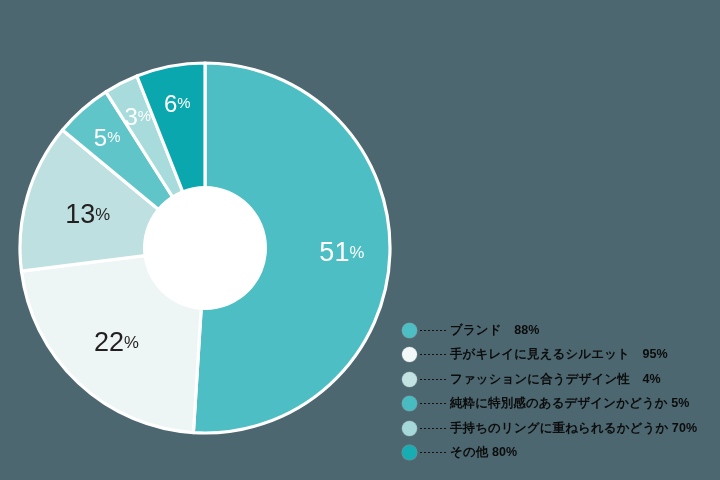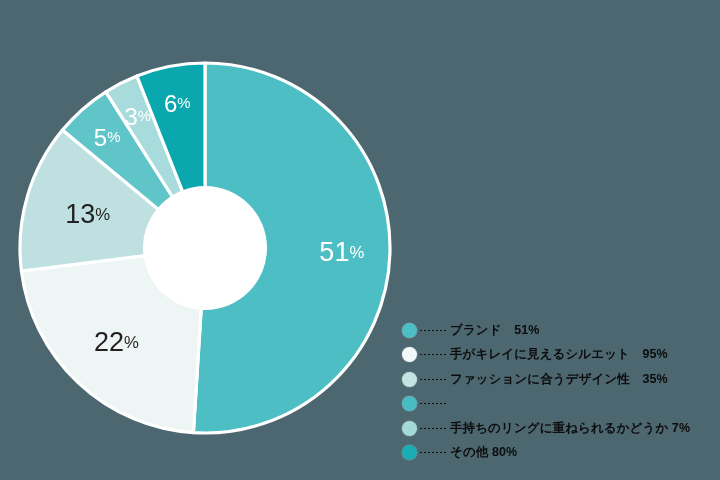--- a/index.html
+++ b/index.html
@@ -78,40 +78,41 @@
           <text x="117.80940603854705" y="53.13103442012158" class="slice-label" fill="#ffffff" font-size="24"><tspan>3</tspan><tspan class="pct">%</tspan></text>
           <text x="157.26756544131288" y="39.62148689215405" class="slice-label" fill="#ffffff" font-size="24"><tspan>6</tspan><tspan class="pct">%</tspan></text>
         </g>
     </svg>
   </div>
 
   <div id="legend">
       <div class="legend-row">
         <span class="legend-marker" style="background: rgb(77, 191, 196);"></span>
         <span class="legend-leader"></span>
-        <span class="legend-text">ブランド　51%</span>
+        <span class="legend-text">ブランド　88%</span>
       </div>
       <div class="legend-row">
         <span class="legend-marker" style="background: rgb(242, 248, 248);"></span>
         <span class="legend-leader"></span>
         <span class="legend-text">手がキレイに見えるシルエット　95%</span>
       </div>
       <div class="legend-row">
         <span class="legend-marker" style="background: rgb(195, 226, 226);"></span>
         <span class="legend-leader"></span>
-        <span class="legend-text">ファッションに合うデザイン性　35%</span>
+        <span class="legend-text">ファッションに合うデザイン性　4%</span>
       </div>
       <div class="legend-row">
         <span class="legend-marker" style="background: rgb(73, 188, 194);"></span>
         <span class="legend-leader"></span>
+        <span class="legend-text">純粋に特別感のあるデザインかどうか 5%</span>
       </div>
       <div class="legend-row">
         <span class="legend-marker" style="background: rgb(165, 216, 216);"></span>
         <span class="legend-leader"></span>
-        <span class="legend-text">手持ちのリングに重ねられるかどうか 7%</span>
+        <span class="legend-text">手持ちのリングに重ねられるかどうか 70%</span>
       </div>
       <div class="legend-row">
         <span class="legend-marker" style="background: rgb(23, 173, 178);"></span>
         <span class="legend-leader"></span>
         <span class="legend-text">その他 80%</span>
       </div>
     </div>
 
 </div>
 

